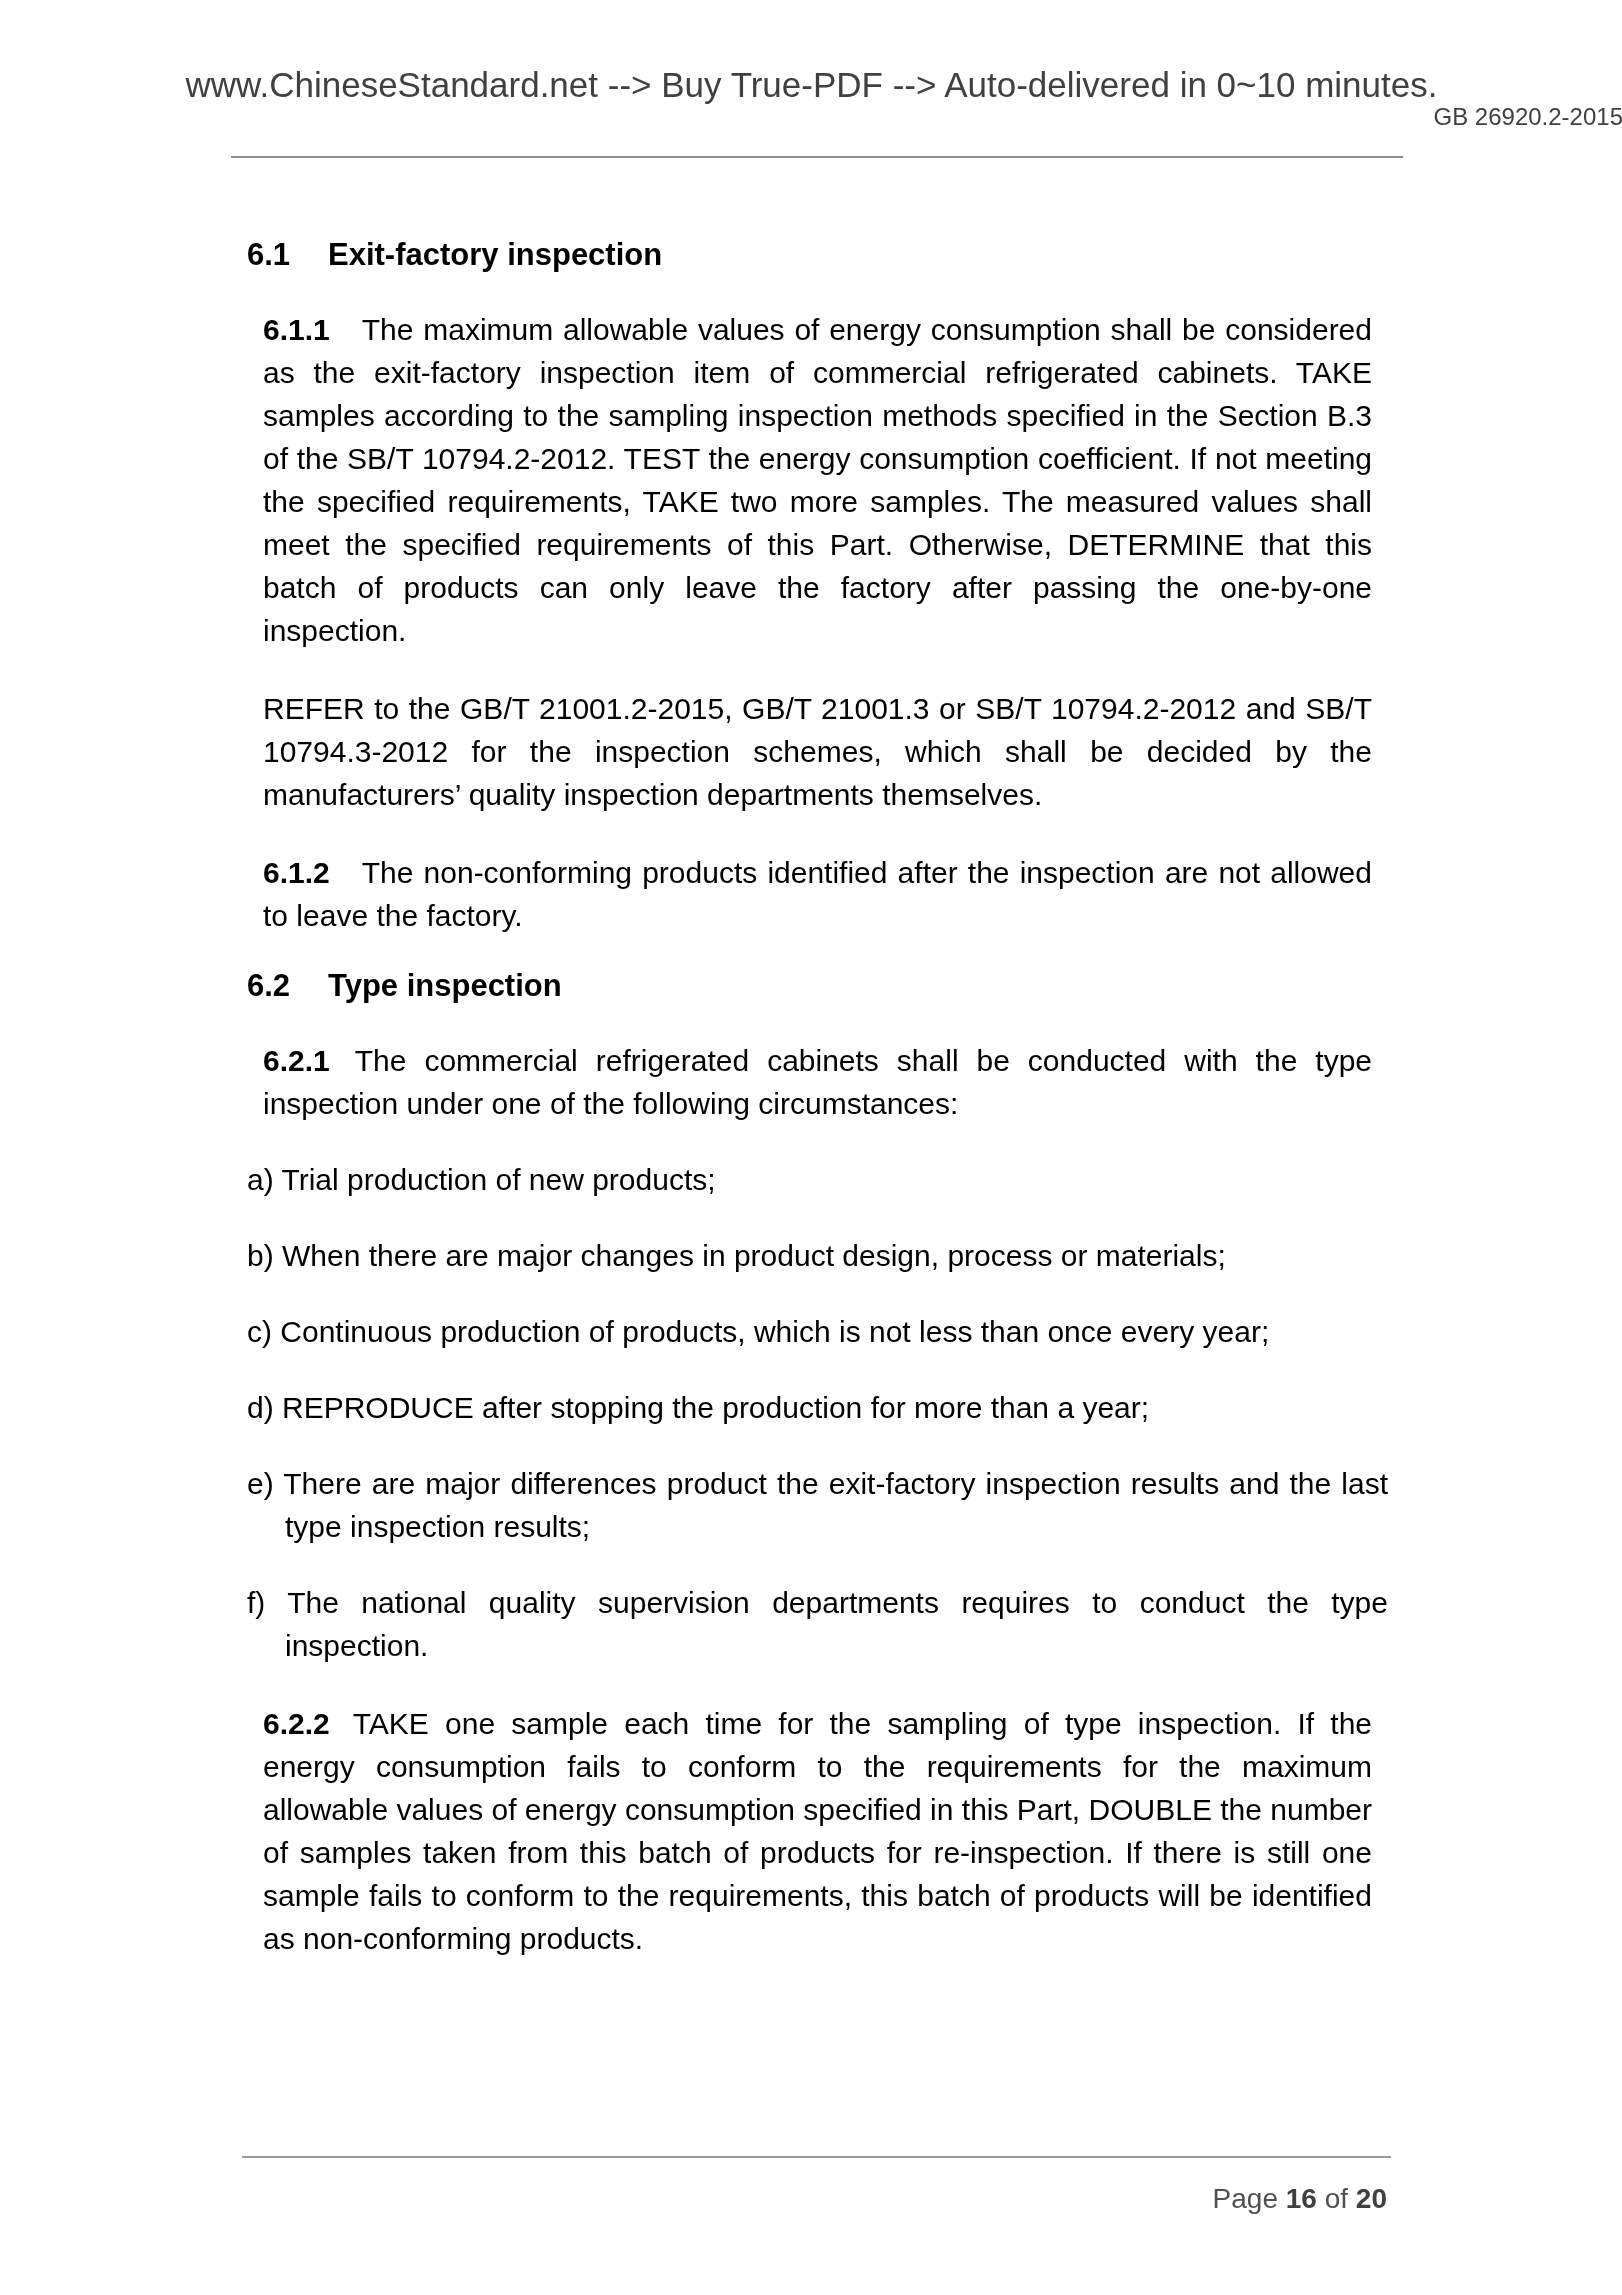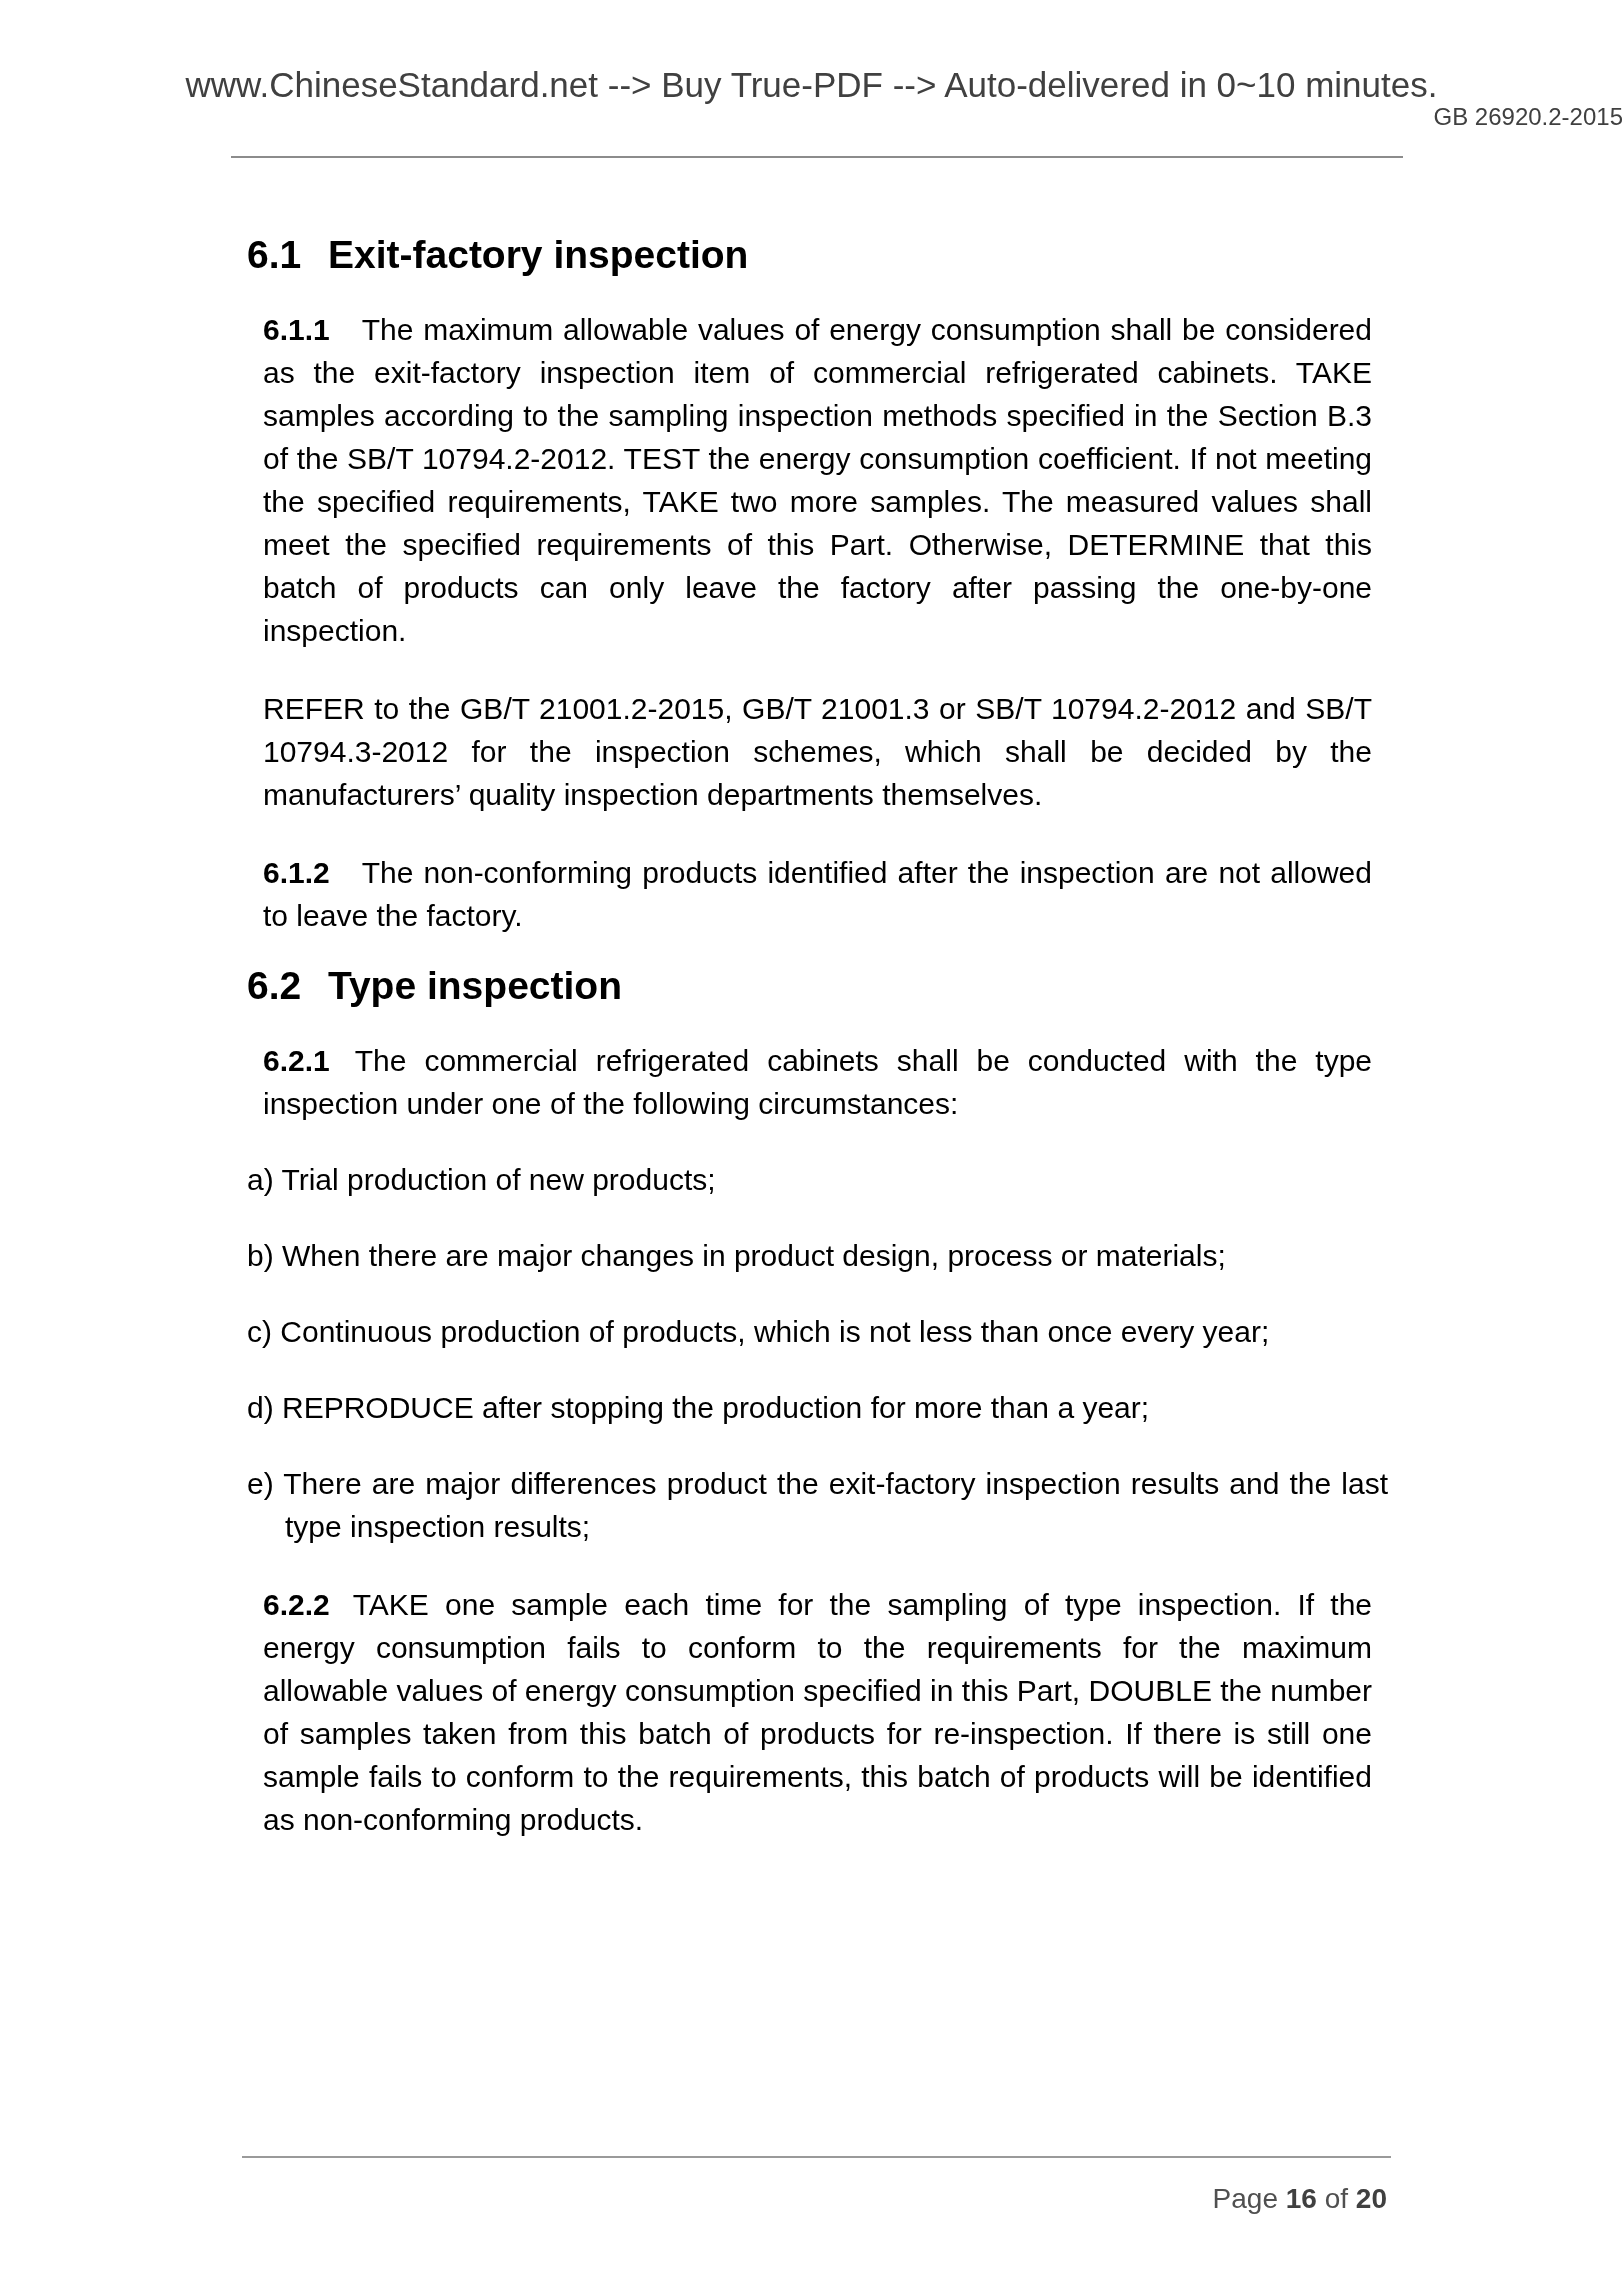--- a/index.html
+++ b/index.html
@@ -19,21 +19,21 @@
     position: absolute; left: 231px; width: 1172px; top: 156px; height: 1.7px; background: #8c8c8c;
   }
   .content {
     position: absolute; left: 247px; width: 1141px; top: 204px;
   }
   h1 {
     margin: 0; font-size: 41px; font-weight: bold; line-height: 50px; height: 58px;
   }
   h1 .num { display: inline-block; width: 68px; }
   h2 {
-    margin: 0; font-size: 39px; font-weight: bold; line-height: 37px;
+    margin: 0; font-size: 31px; font-weight: bold; line-height: 37px;
   }
   h2 .num { display: inline-block; width: 81px; }
   .s61 { margin-top: 32px; }
   .s62 { margin-top: 30px; }
   p {
     margin: 16px; font-size: 30px; line-height: 43px; text-align: justify;
   }
   .para { margin-top: 35px; }
   .lead { font-weight: bold; }
   .gap { display: inline-block; width: 32px; }
@@ -76,20 +76,21 @@
 
   <p class="para">
     <span class="lead">6.2.1</span><span class="gap" style="width:25px"></span><span>The commercial refrigerated cabinets shall be conducted with the type inspection under one of the following circumstances:</span>
   </p>
 
   <div class="item simple">a) Trial production of new products;</div>
   <div class="item simple">b) When there are major changes in product design, process or materials;</div>
   <div class="item simple">c) Continuous production of products, which is not less than once every year;</div>
   <div class="item simple">d) REPRODUCE after stopping the production for more than a year;</div>
   <div class="item">e) There are major differences product the exit-factory inspection results and the last type inspection results;</div>
+  <div class="item">f) The national quality supervision departments requires to conduct the type inspection.</div>
 
   <p class="para">
     <span class="lead">6.2.2</span><span class="gap" style="width:23px"></span><span>TAKE one sample each time for the sampling of type inspection. If the energy consumption fails to conform to the requirements for the maximum allowable values of energy consumption specified in this Part, DOUBLE the number of samples taken from this batch of products for re-inspection. If there is still one sample fails to conform to the requirements, this batch of products will be identified as non-conforming products.</span>
   </p>
 </div>
 
 <div class="rule-bottom"></div>
 <div class="footer">
   <span>Page</span>
   <b>16</b>

